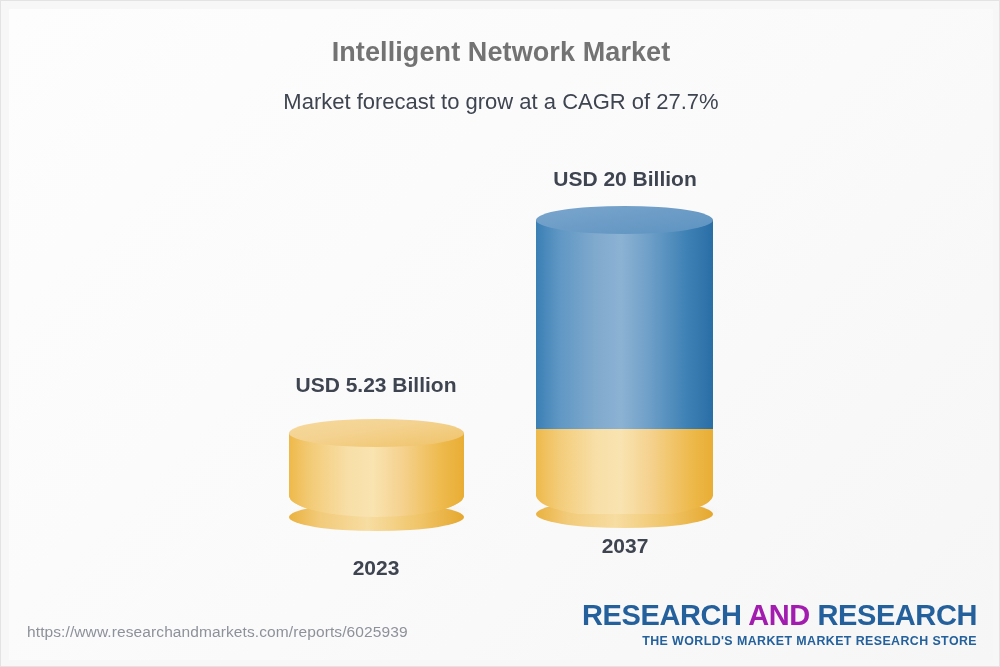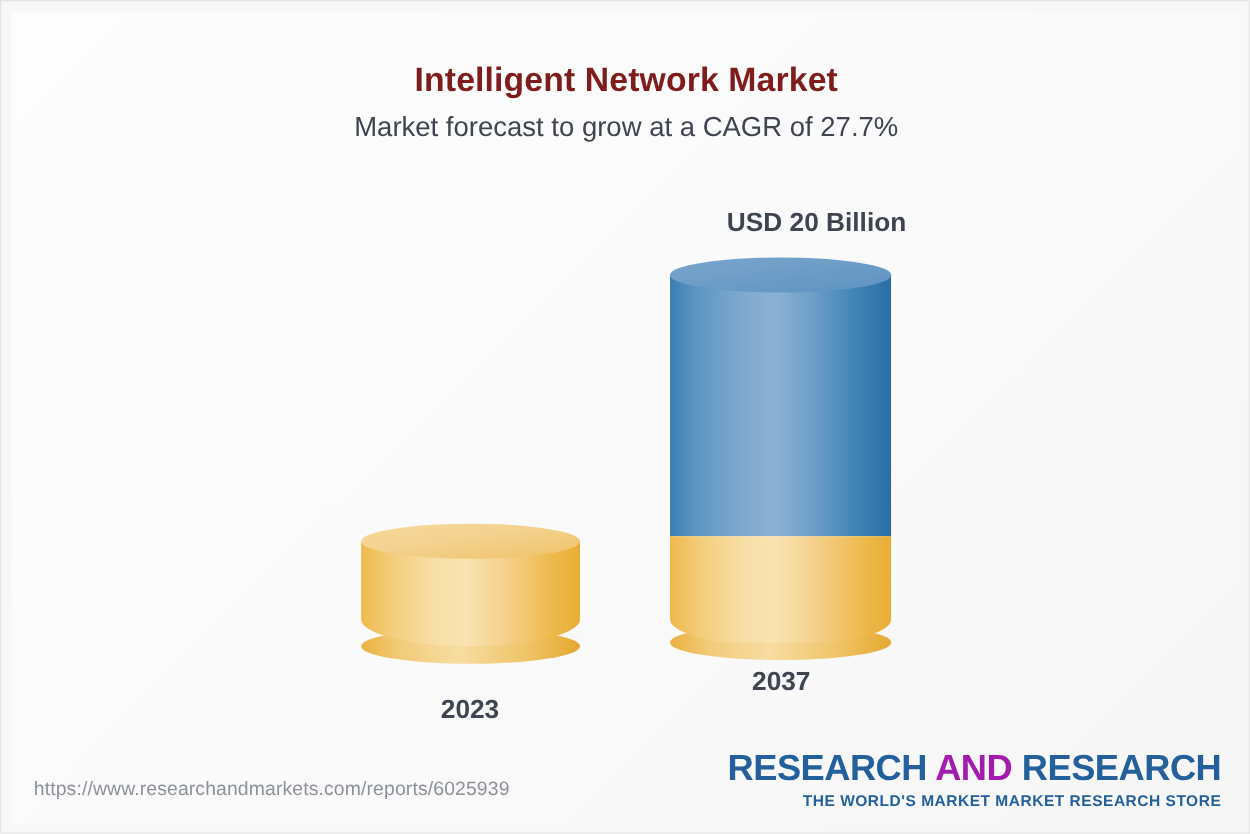--- a/index.html
+++ b/index.html
@@ -29,26 +29,26 @@
     top: 8px;
     width: 984px;
     height: 651px;
     background: #fcfcfc;
     background: linear-gradient(135deg, #fdfdfd 0%, #fafafa 55%, #f6f6f6 100%);
   }
 
   .title {
     position: absolute;
     left: 0;
-    top: 48px;
+    top: 36px;
     width: 1000px;
     text-align: center;
     font-size: 27px;
     font-weight: bold;
-    color: #7f1d1d;
+    color: #737373;
     letter-spacing: 0.1px;
   }
   .subtitle {
     position: absolute;
     left: 0;
     top: 88px;
     width: 1000px;
     text-align: center;
     font-size: 22px;
     font-weight: normal;
@@ -117,21 +117,21 @@
       #eab23f 0%, #f2cb7b 18%, #f7dda2 45%, #f0c468 75%, #e5a82e 100%);
   }
   .shadow {
     position: absolute;
     border-radius: 50%;
     background: radial-gradient(ellipse at center, rgba(120,110,90,0.16) 0%, rgba(120,110,90,0.0) 72%);
   }
 
   .value-label {
     position: absolute;
-    text-align: right;
+    text-align: center;
     font-size: 21px;
     font-weight: bold;
     color: #3f4550;
     white-space: nowrap;
   }
   .year-label {
     position: absolute;
     text-align: center;
     font-size: 21px;
     font-weight: bold;
@@ -176,20 +176,21 @@
 <body>
 
 <div class="infographic">
   <div class="plate"></div>
 
   <div class="title">Intelligent Network Market</div>
   <div class="subtitle">Market forecast to grow at a CAGR of 27.7%</div>
 
   <div class="shadow" style="left:290px; top:497px; width:180px; height:28px;"></div>
 
+  <div class="value-label" style="left:275px; top:372px; width:200px;">USD 5.23 Billion</div>
 
   <div class="cyl" style="left:288px; top:418px; width:175px; height:98px;">
     <div class="body" style="border-radius: 0 0 88px 88px / 0 0 22px 22px;">
       <div class="seg yellow" style="top:14px; height:84px;"></div>
     </div>
     <div class="foot yellow" style="top:84px; height:28px; z-index:1;"></div>
     <div class="body" style="border-radius: 0 0 88px 88px / 0 0 22px 22px; z-index:2; pointer-events:none;">
       <div class="seg yellow" style="top:14px; height:84px;"></div>
     </div>
     <div class="cap yellow" style="top:0px; height:28px; z-index:3;"></div>

